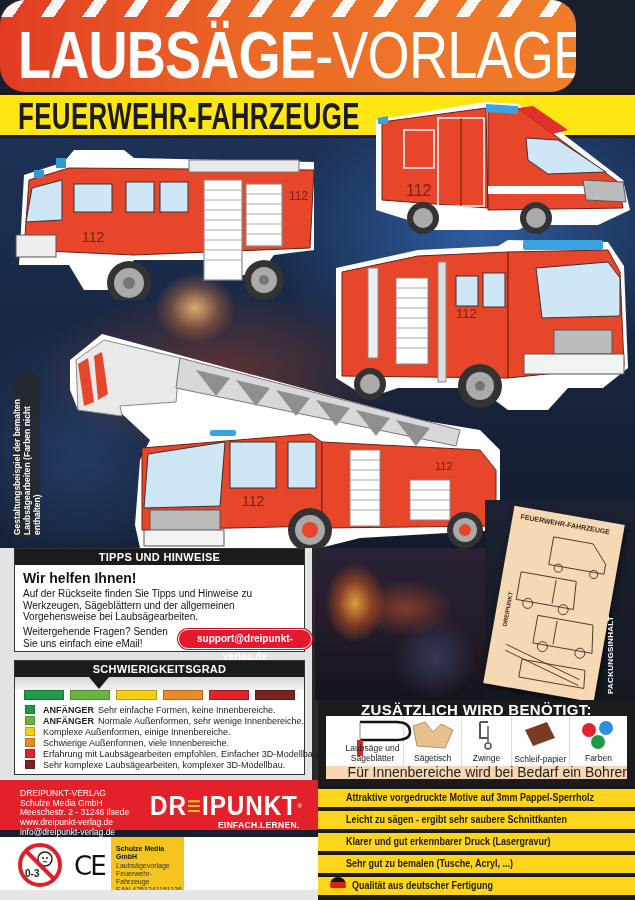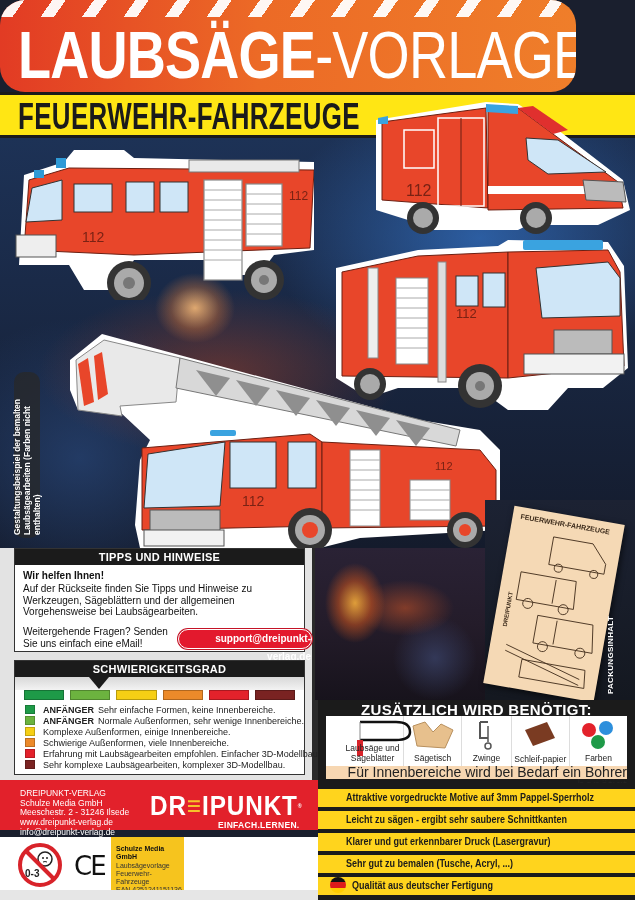--- a/index.html
+++ b/index.html
@@ -74,28 +74,28 @@
     background: #e3e3e3;
   }
   .tips-box {
     position: absolute; left: 14px; top: 548px; width: 291px; height: 104px;
     background: #fff; border: 1px solid #333;
   }
   .box-header {
     height: 16px; background: #1b1b1b; color: #fff; text-align: center;
     font-size: 11px; line-height: 16px; font-weight: bold; letter-spacing: .3px;
   }
-  .tips-lead { font-size: 10px; font-weight: bold; color: #111; padding: 5px 8px 0; }
+  .tips-lead { font-size: 14px; font-weight: bold; color: #111; padding: 5px 8px 0; }
   .tips-body { font-size: 10px; line-height: 11.5px; color: #111; padding: 2px 8px 0; }
   .tips-q { position: absolute; left: 8px; top: 77px; font-size: 10px; line-height: 11.5px; color: #111; width: 150px; }
   .email-pill {
     position: absolute; left: 163px; top: 80px; width: 134px; height: 20px;
     background: #e3192d; color: #fff; border-radius: 10px; border: 1px solid #fff;
     box-shadow: 0 0 0 1px #c41326;
-    font-size: 10px; font-weight: bold; text-align: right; line-height: 18px;
+    font-size: 10px; font-weight: bold; text-align: center; line-height: 18px;
   }
 
   .diff-box {
     position: absolute; left: 14px; top: 660px; width: 291px; height: 115px;
     background: #fff; border: 1px solid #333;
   }
   .diff-band { position: relative; height: 13px; background: linear-gradient(180deg,#d8d8d8,#f3f3f3); }
   .diff-pointer {
     position: absolute; left: 74px; top: 0; width: 0; height: 0;
     border-left: 10px solid transparent; border-right: 10px solid transparent; border-top: 12px solid #1b1b1b;

